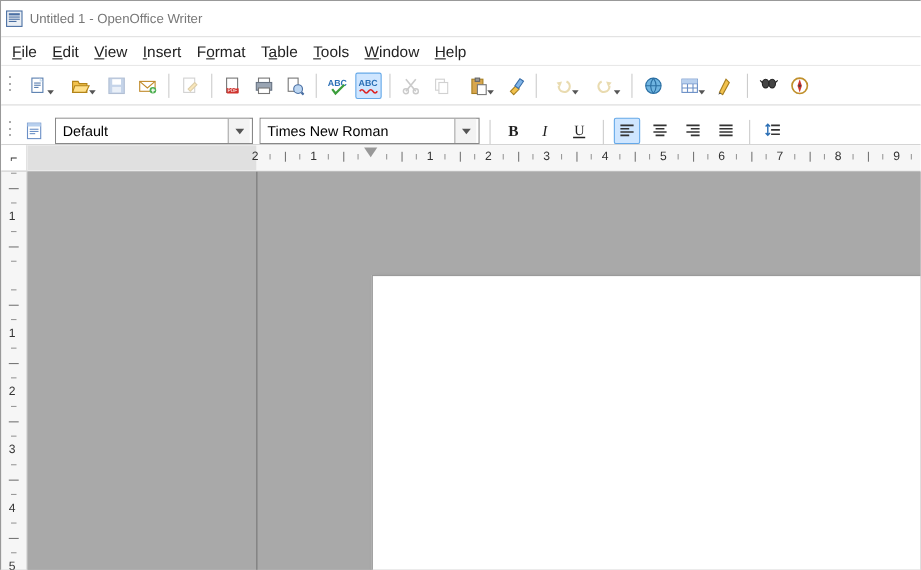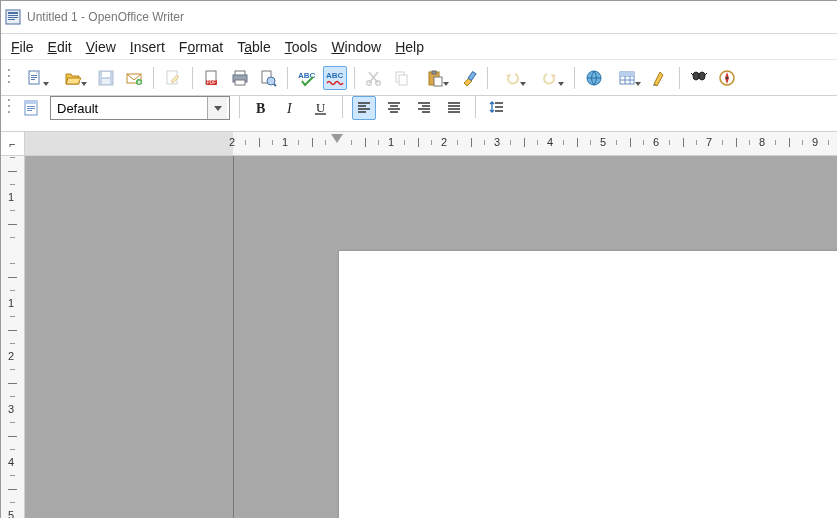--- a/index.html
+++ b/index.html
@@ -70,21 +70,21 @@
     width:5px; height:24px;
     background:
       radial-gradient(circle at 2px 4px,#aaa 1px,transparent 1px),
       radial-gradient(circle at 2px 10px,#aaa 1px,transparent 1px),
       radial-gradient(circle at 2px 16px,#aaa 1px,transparent 1px);
     margin-right:2px;
   }
 
   .fmtbar {
     display:flex;
-    align-items:flex-start;
+    align-items:flex-end;
     gap:6px;
     height:36px;
     padding:0 6px;
     background:#fff;
     border-bottom:1px solid #d0d0d0;
   }
   .combo {
     display:flex;
     align-items:center;
     height:24px;
@@ -392,20 +392,26 @@
       </svg>
   </div>
 
   <div class="combo" style="width:180px">
     <input style="width: 156px;" value="Default">
     <div class="cbtn">
         <div class="car"></div>
       </div>
   </div>
 
+  <div class="combo" style="width:200px">
+    <input style="width: 176px;" value="Times New Roman">
+    <div class="cbtn">
+        <div class="car"></div>
+      </div>
+  </div>
 
 
   <div class="sep"></div>
 
   <div class="tbtn">
     <svg width="18" height="18" viewBox="0 0 18 18">
         <text x="4" y="14" font-size="14" font-weight="bold" font-family="Times New Roman" fill="#222">B</text>
       </svg>
   </div>
   <div class="tbtn">

